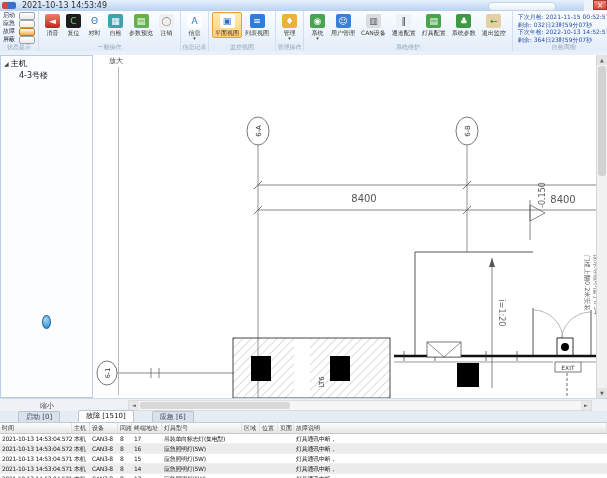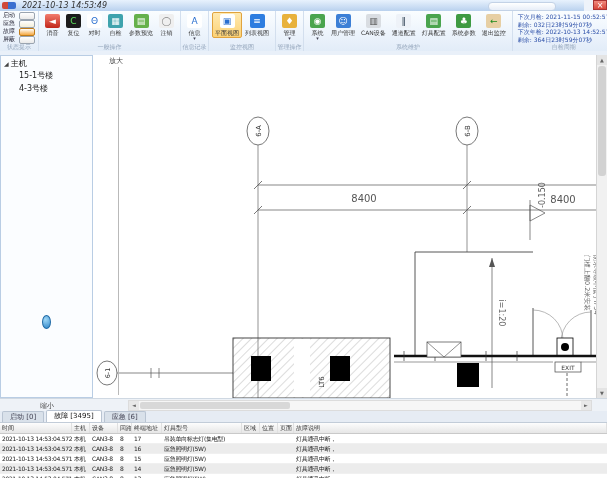--- a/index.html
+++ b/index.html
@@ -3,21 +3,21 @@
 <meta charset="utf-8">
 <style>
   html,body{margin:0;padding:0;}
   body{
     position:relative;width:607px;height:478px;overflow:hidden;
     font-family:"DejaVu Sans",sans-serif;background:#eef3fa;
     -webkit-font-smoothing:antialiased;
   }
   
   .titlebar{position:absolute;left:0;top:0;width:584px;height:11px;
-    background:linear-gradient(#e8f2fd,#b9d1ee);border-bottom:1px solid #8fb0d8;font-style:italic;}
+    background:linear-gradient(#e8f2fd,#b9d1ee);border-bottom:1px solid #8fb0d8;}
   .title-icon{position:absolute;left:2px;top:2px;width:14px;height:7px;border-radius:2px;
     background:linear-gradient(90deg,#d04a3a 40%,#3a6fd0 40%);}
   .title-text{position:absolute;left:22px;top:1px;font-size:8px;color:#333;}
   .title-pill{position:absolute;left:488px;top:2px;width:66px;height:7px;border-radius:4px;
     background:linear-gradient(#ffffff,#e7eef8);border:1px solid #c3d2e6;}
   .close-btn{position:absolute;left:593px;top:0px;width:14px;height:10px;background:linear-gradient(#f08a7e,#d8463a);
     color:#fff;font-size:8px;line-height:10px;text-align:center;border:1px solid #a33;box-sizing:border-box;cursor:pointer;}
   
   .ribbon{position:absolute;left:0;top:11px;width:607px;height:40px;
     background:linear-gradient(#fafdff,#edf4fc 55%,#e2ecf8);border-bottom:1px solid #c6d5e8;display:flex;}
@@ -58,21 +58,21 @@
   .vs-thumb{position:absolute;left:1px;top:11px;width:8px;height:110px;background:#d2d2d2;border-radius:3px;cursor:pointer;}
   .hscroll-row{position:absolute;left:0;top:398px;width:607px;height:17px;background:#eef2f7;border-top:1px solid #cfd8e2;box-sizing:border-box;}
   .zoom-out-label{position:absolute;left:40px;top:2px;font-size:7px;color:#444;cursor:pointer;}
   .h-track{position:absolute;left:128px;top:1px;width:464px;height:11px;background:#f6f6f6;border:1px solid #dcdcdc;box-sizing:border-box;}
   .h-arrow{position:absolute;top:0px;width:10px;height:9px;font-size:5px;line-height:9px;text-align:center;color:#666;background:#e8e8e8;cursor:pointer;}
   .h-left{left:0;} .h-right{right:0;}
   .h-thumb{position:absolute;left:11px;top:1px;width:150px;height:7px;background:#d8d8d8;border-radius:2px;cursor:pointer;}
   
   .tabs-row{position:absolute;left:0;top:411px;width:607px;height:12px;background:#e6ecf4;border-bottom:1px solid #c2ccd8;box-sizing:border-box;display:flex;align-items:flex-end;padding-left:2px;}
   .tab{font-size:7px;line-height:10px;padding:0 7px;margin-right:2px;background:#d9e1ea;border:1px solid #b9c4d2;border-bottom:none;
-    border-radius:2px 2px 0 0;color:#445;cursor:pointer;white-space:nowrap;}
+    border-radius:2px 2px 0 0;color:#445;cursor:pointer;white-space:nowrap;margin-left:16px;}
   .tab.active{background:#ffffff;color:#111;height:11px;}
   
   .grid-table{position:absolute;left:0;top:423px;width:607px;height:55px;background:#fff;overflow:hidden;}
   .tr,.thead{display:grid;grid-template-columns:72px 18px 28px 14px 30px 80px 18px 18px 16px 1fr;}
   .thead{height:10px;background:linear-gradient(#fdfdfd,#e6e6e6);border-bottom:1px solid #c9c9c9;}
   .th{font-size:6px;line-height:10px;color:#333;padding-left:2px;border-right:1px solid #e0e0e0;overflow:hidden;white-space:nowrap;cursor:pointer;}
   .tr{height:9px;border-bottom:1px solid #f0f0f0;cursor:default;}
   .tr.alt{background:#ececec;}
   .td{font-size:6px;line-height:9px;letter-spacing:-0.3px;color:#222;padding-left:2px;overflow:hidden;white-space:nowrap;}
   svg text{font-family:"DejaVu Sans",sans-serif;}
@@ -219,21 +219,20 @@
       </div>
     </div>
 </div>
 <div class="mainbg"></div>
 
 <div class="tree-panel">
   <div class="tree-root">
     <span class="tree-exp">◢</span><span>主机</span>
   </div>
   <div id="tree-items">
-      <div class="tree-item">15-1号楼</div>
       <div class="tree-item">4-3号楼</div>
     </div>
 </div>
 <div class="splitter-dot"></div>
 
 <div class="canvas">
   <div class="zoom-in-label">放大</div>
   <div class="zoom-track"></div>
   <svg class="drawing-svg" width="503" height="343" viewBox="0 0 503 343">
     <defs>
@@ -324,21 +323,21 @@
   <div class="h-track">
     <div class="h-arrow h-left">◄</div>
     <div class="h-thumb"></div>
     <div class="h-arrow h-right">►</div>
   </div>
 
 </div>
 
 <div class="tabs-row" id="tabs">
     <div class="tab">启动 [0]</div>
-    <div class="tab active">故障 [3495]</div>
+    <div class="tab active">故障 [1510]</div>
     <div class="tab">应急 [6]</div>
   </div>
 
 <div class="grid-table">
   <div class="thead" id="thead">
       <div class="th">时间</div>
       <div class="th">主机</div>
       <div class="th">设备</div>
       <div class="th">回路</div>
       <div class="th">终端地址</div>

